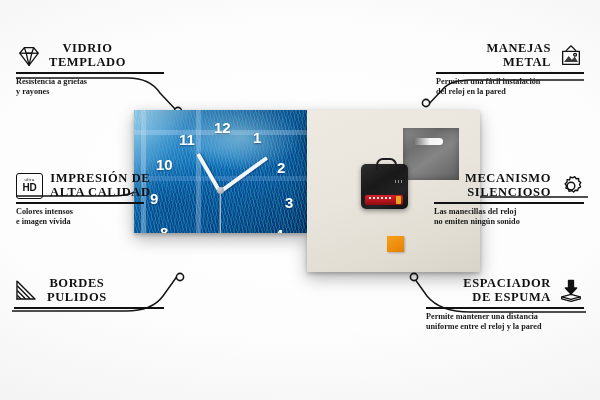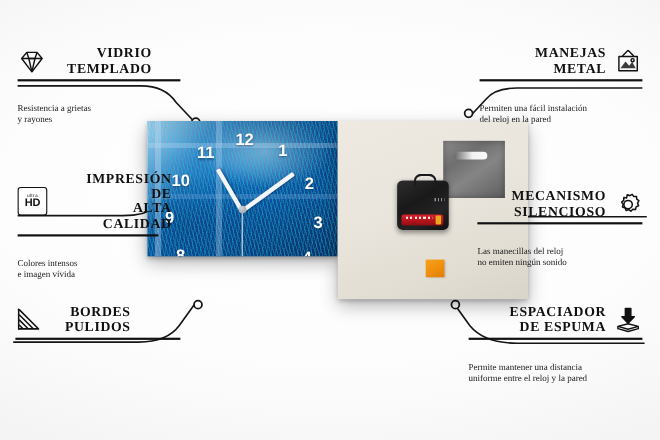--- a/index.html
+++ b/index.html
@@ -95,26 +95,26 @@
   }
   
   .feature{position:absolute;}
   .feature .head{display:flex;align-items:center;gap:7px;}
   .feature.right .head{}
   .ttl{
     font-family:"Liberation Serif", serif;font-weight:700;
     font-size:12.5px;line-height:13.5px;letter-spacing:.6px;color:#111111;
     white-space:pre-line;
   }
-  .feature.left .ttl{text-align:right;margin-left:12px;}
+  .feature.left .ttl{text-align:center;}
   .feature.right .ttl{text-align:right;}
   .rule{height:1.6px;background:#111111;margin-top:3px;}
   .sub{
     font-family:"Liberation Serif", serif;font-size:8.2px;line-height:10.5px;
-    color:#1a1a1a;margin-top:20px;white-space:pre-line;
+    color:#1a1a1a;margin-top:3px;white-space:pre-line;font-weight:bold;
   }
   .feature.right .sub{text-align:left;}
   .ico{width:26px;height:26px;flex:0 0 26px;display:block;}
   
   .hdbox{
     width:25px;height:24px;border:1.6px solid #111;border-radius:3px;
     display:flex;flex-direction:column;align-items:center;justify-content:center;
     font-family:"Liberation Sans", sans-serif;color:#111;flex:0 0 25px;
   }
   .hdbox .u{font-size:4.4px;line-height:4.6px;letter-spacing:.3px;}
@@ -197,21 +197,21 @@
         </g>
       </svg>
       <div class="ttl">VIDRIO
 TEMPLADO</div>
     </div>
     <div class="rule" style="width:148px;"></div>
     <div class="sub">Resistencia a grietas
 y rayones</div>
   </div>
 
-  <div class="feature left" style="left:16px;top:156px;width:140px;">
+  <div class="feature left" style="left:16px;top:172px;width:140px;">
     <div class="head">
       <div class="hdbox">
         <span class="u">ultra</span>
         <span class="h">HD</span>
       </div>
       <div class="ttl">IMPRESIÓN DE
 ALTA CALIDAD</div>
     </div>
     <div class="rule" style="width:128px;"></div>
     <div class="sub">Colores intensos

